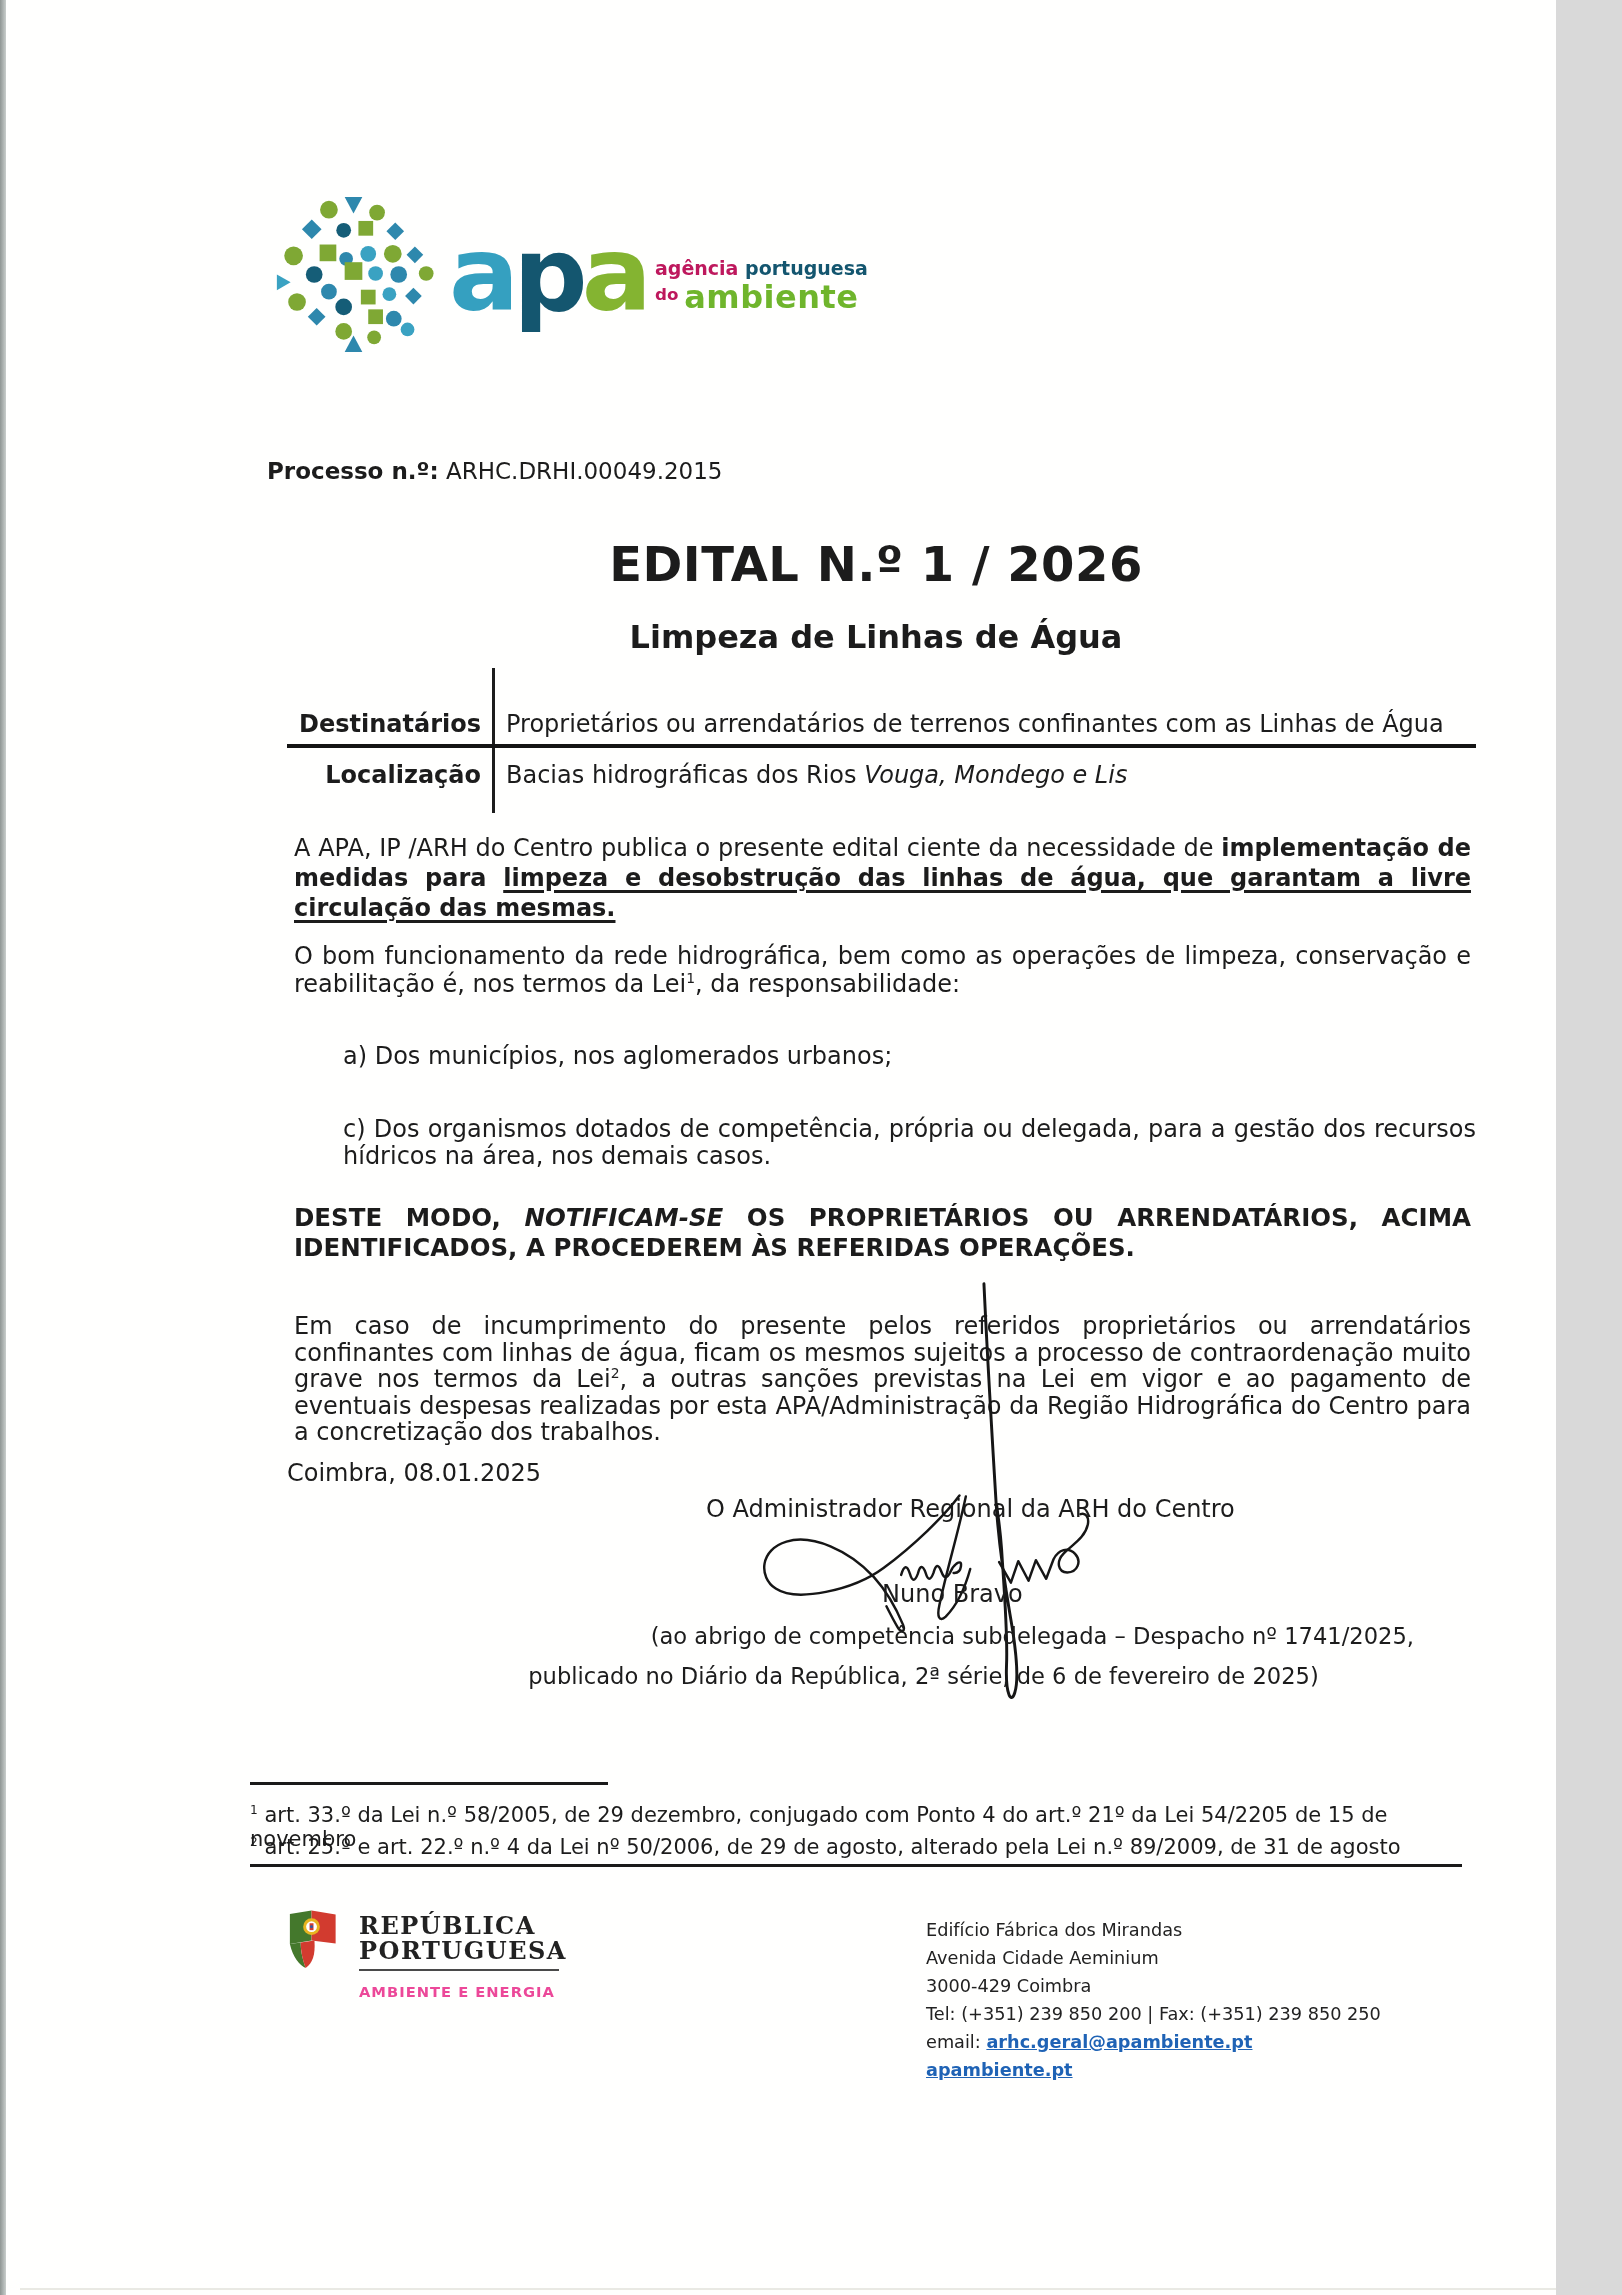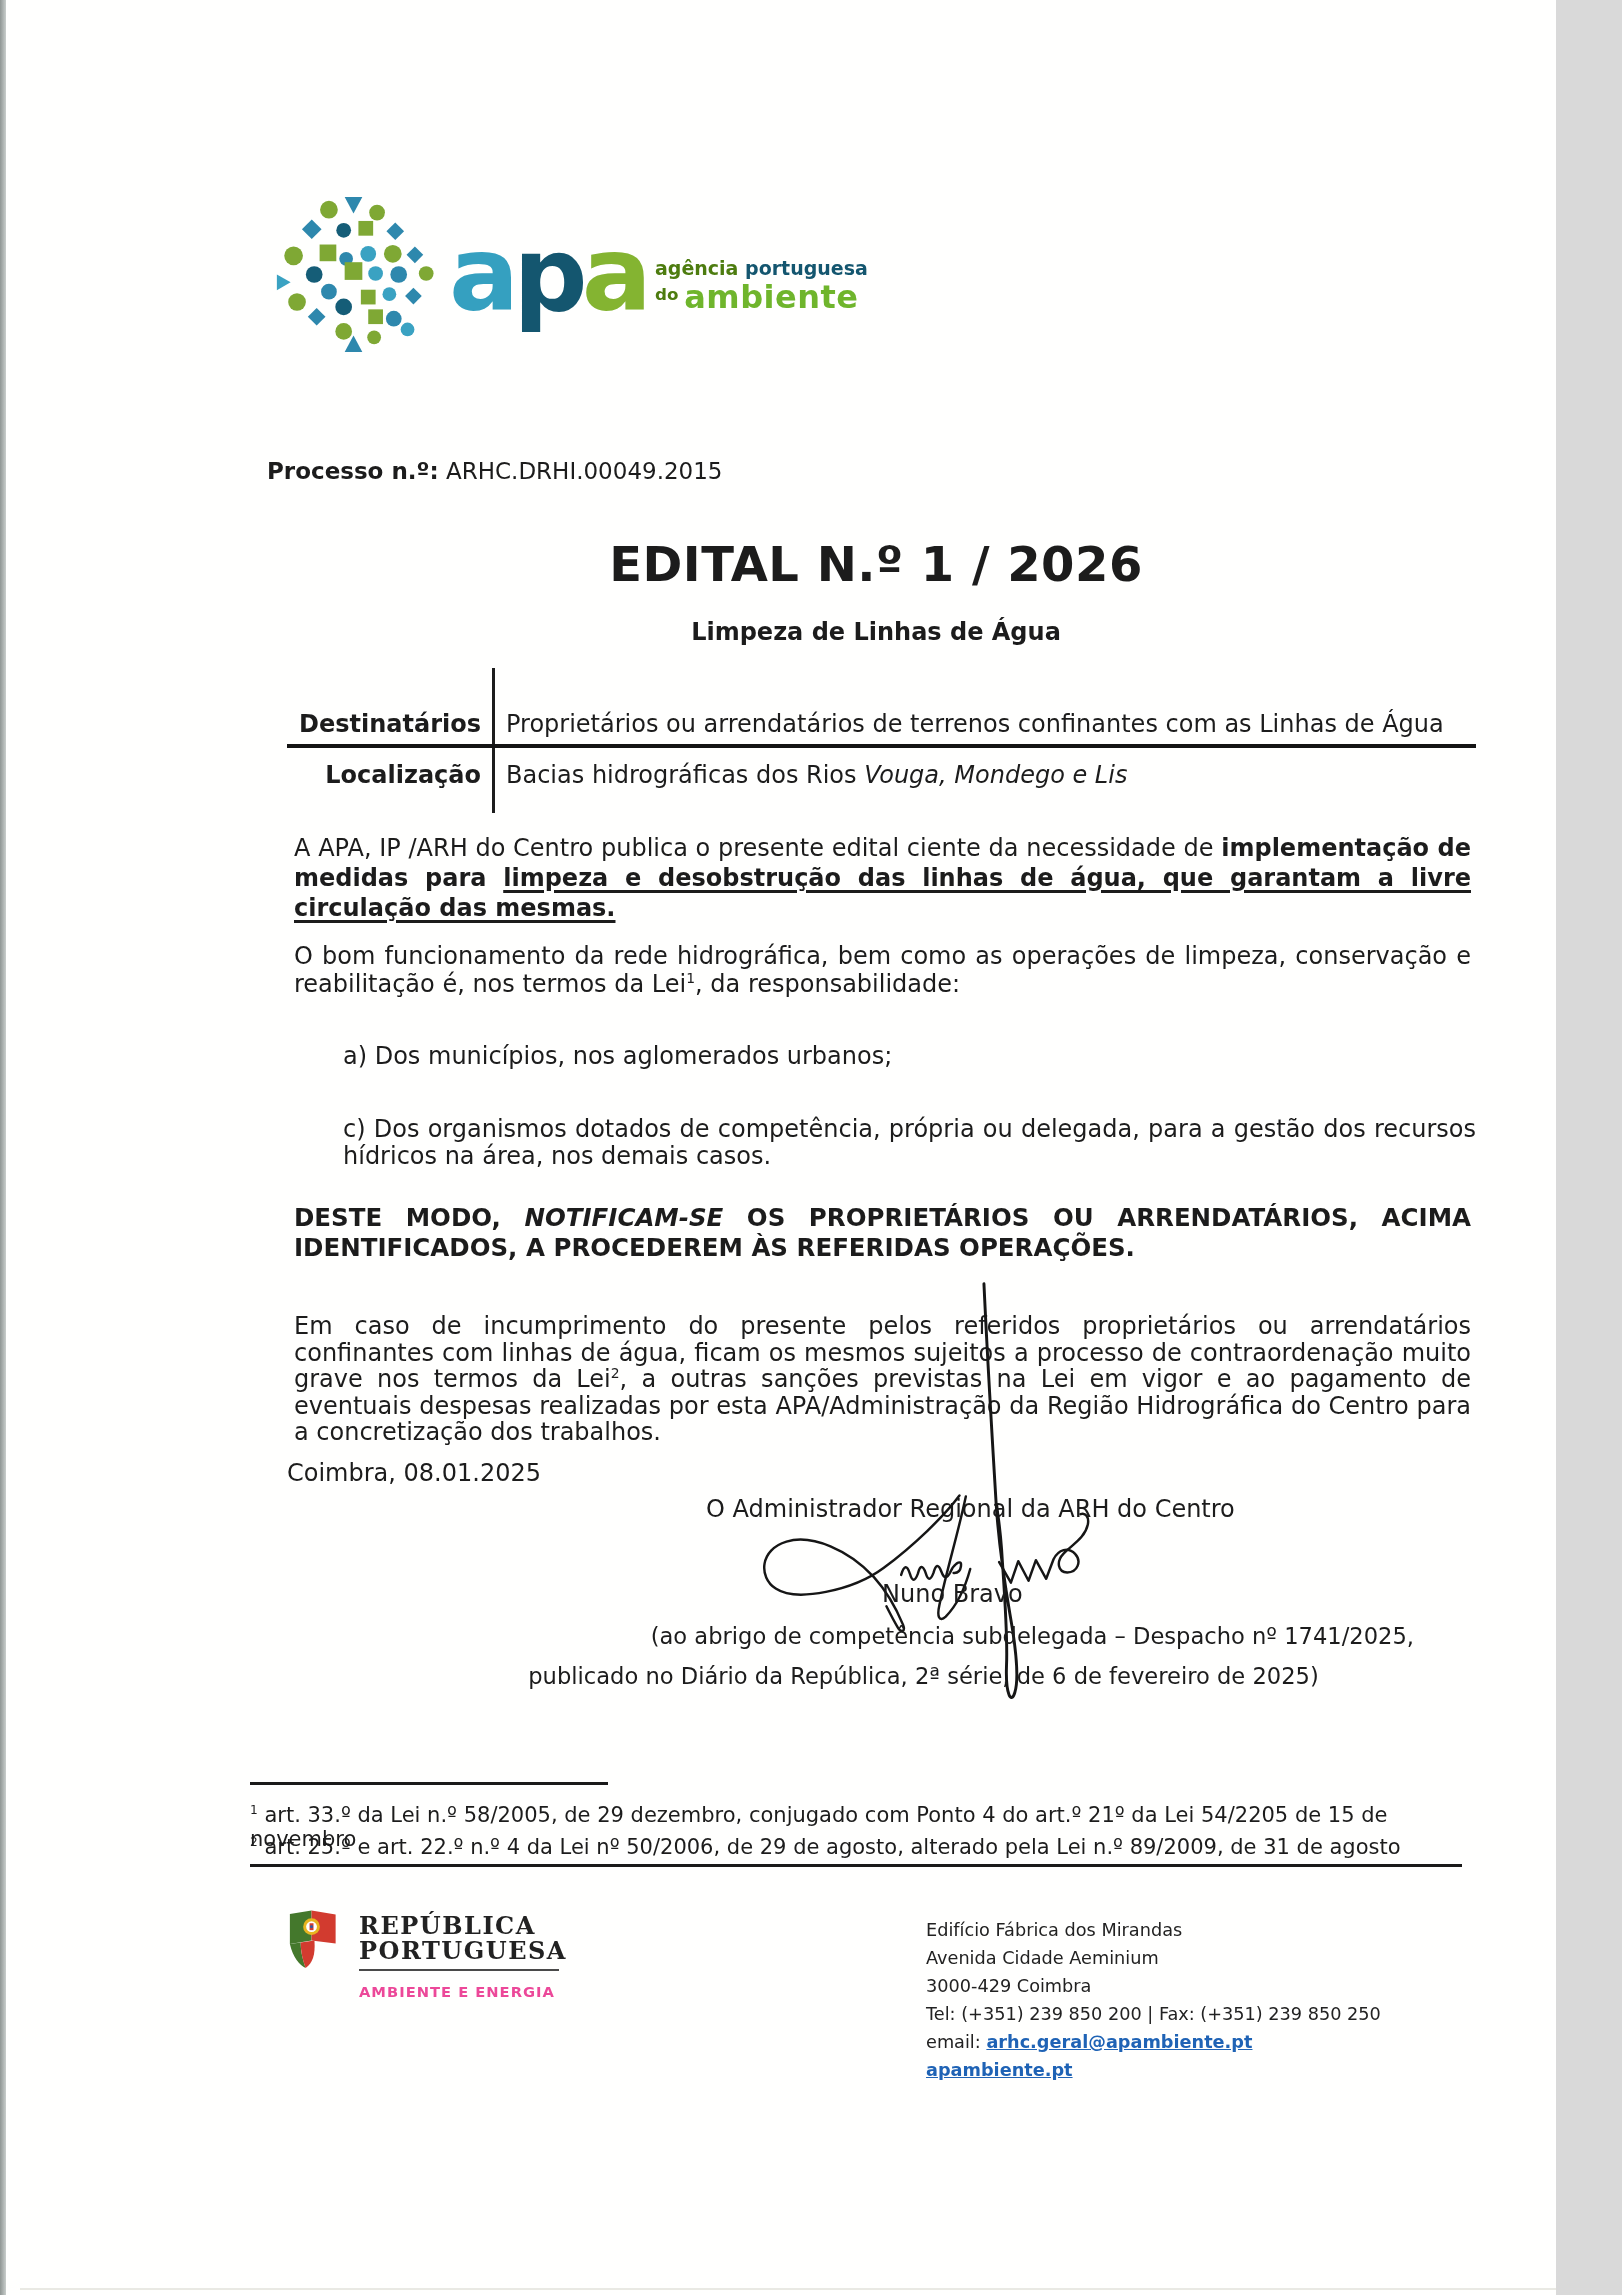--- a/index.html
+++ b/index.html
@@ -15,32 +15,32 @@
 
   
   .scan-strip{left:0;top:0;width:5.9px;height:2295px;
     background:linear-gradient(to right,#8f9694,#c9cecc);}
   .scan-bottom{left:19.6px;top:2288px;width:1570px;height:1.5px;background:#e9e9e3;}
 
   
   #logo-mosaic{left:270px;top:190px;}
   .apa-word{left:449px;top:222px;font-size:104px;font-weight:700;line-height:1;letter-spacing:-5.9px;}
   .c-lblue{color:#35a0c0;} .c-navy{color:#14566f;} .c-green{color:#84b431;}
-  .c-teal{color:#4d7c0f;} .c-brightgreen{color:#6fb52c;}
+  .c-teal{color:#be185d;} .c-brightgreen{color:#6fb52c;}
   .tagline1{left:655px;top:257px;font-size:19px;font-weight:700;letter-spacing:0px;}
   .tagline2{left:655px;top:278px;}
   .tagline2 .do{font-size:16.7px;font-weight:700;vertical-align:7.8px;}
   .tagline2 .amb{font-size:32px;font-weight:700;letter-spacing:0.5px;}
 
   .process{left:267px;top:458px;font-size:23px;}
   .bold{font-weight:700;}
   .italic{font-style:italic;}
 
   .title{left:275px;width:1202px;top:536px;text-align:center;font-size:48px;font-weight:700;letter-spacing:0.5px;}
-  .subtitle{left:275px;width:1202px;top:618px;text-align:center;font-size:24px;font-weight:700;}
+  .subtitle{left:275px;width:1202px;top:618px;text-align:center;font-size:32px;font-weight:700;}
 
   
   .tbl-vline{left:492px;top:668px;width:2.5px;height:145px;background:#1d1d1d;}
   .tbl-l1{left:265px;width:216px;top:710px;font-size:24px;font-weight:700;text-align:right;}
   .tbl-v1{left:506px;top:710px;width:974px;font-size:24px;}
   .tbl-hline{left:287px;top:744px;width:1189px;height:3.9px;background:#141414;}
   .tbl-l2{left:265px;width:216px;top:761px;font-size:24px;font-weight:700;text-align:right;}
   .tbl-v2{left:506px;top:761px;width:974px;font-size:24px;}
 
   .p-intro{left:294px;top:833px;width:1177px;font-size:24px;line-height:30px;text-align:justify;}

